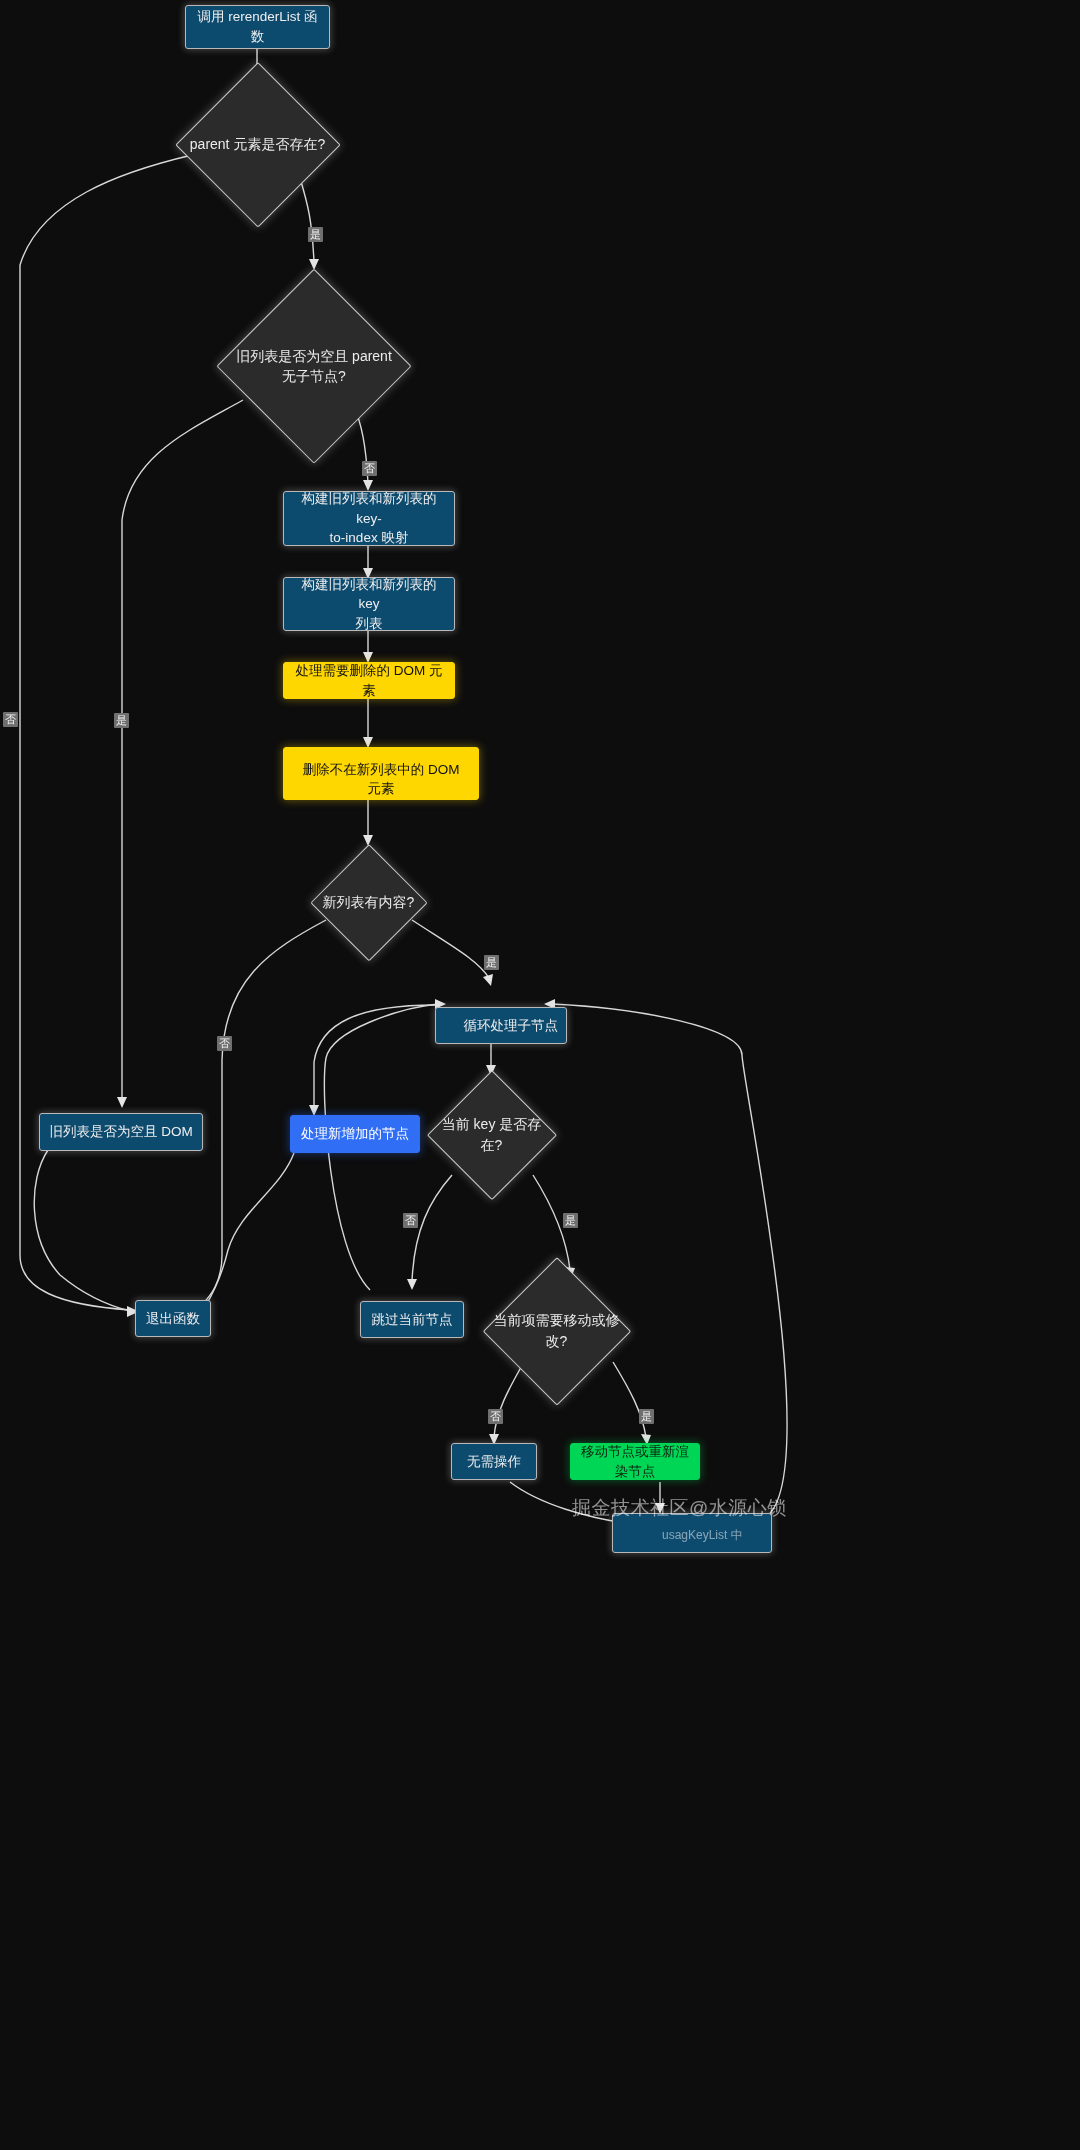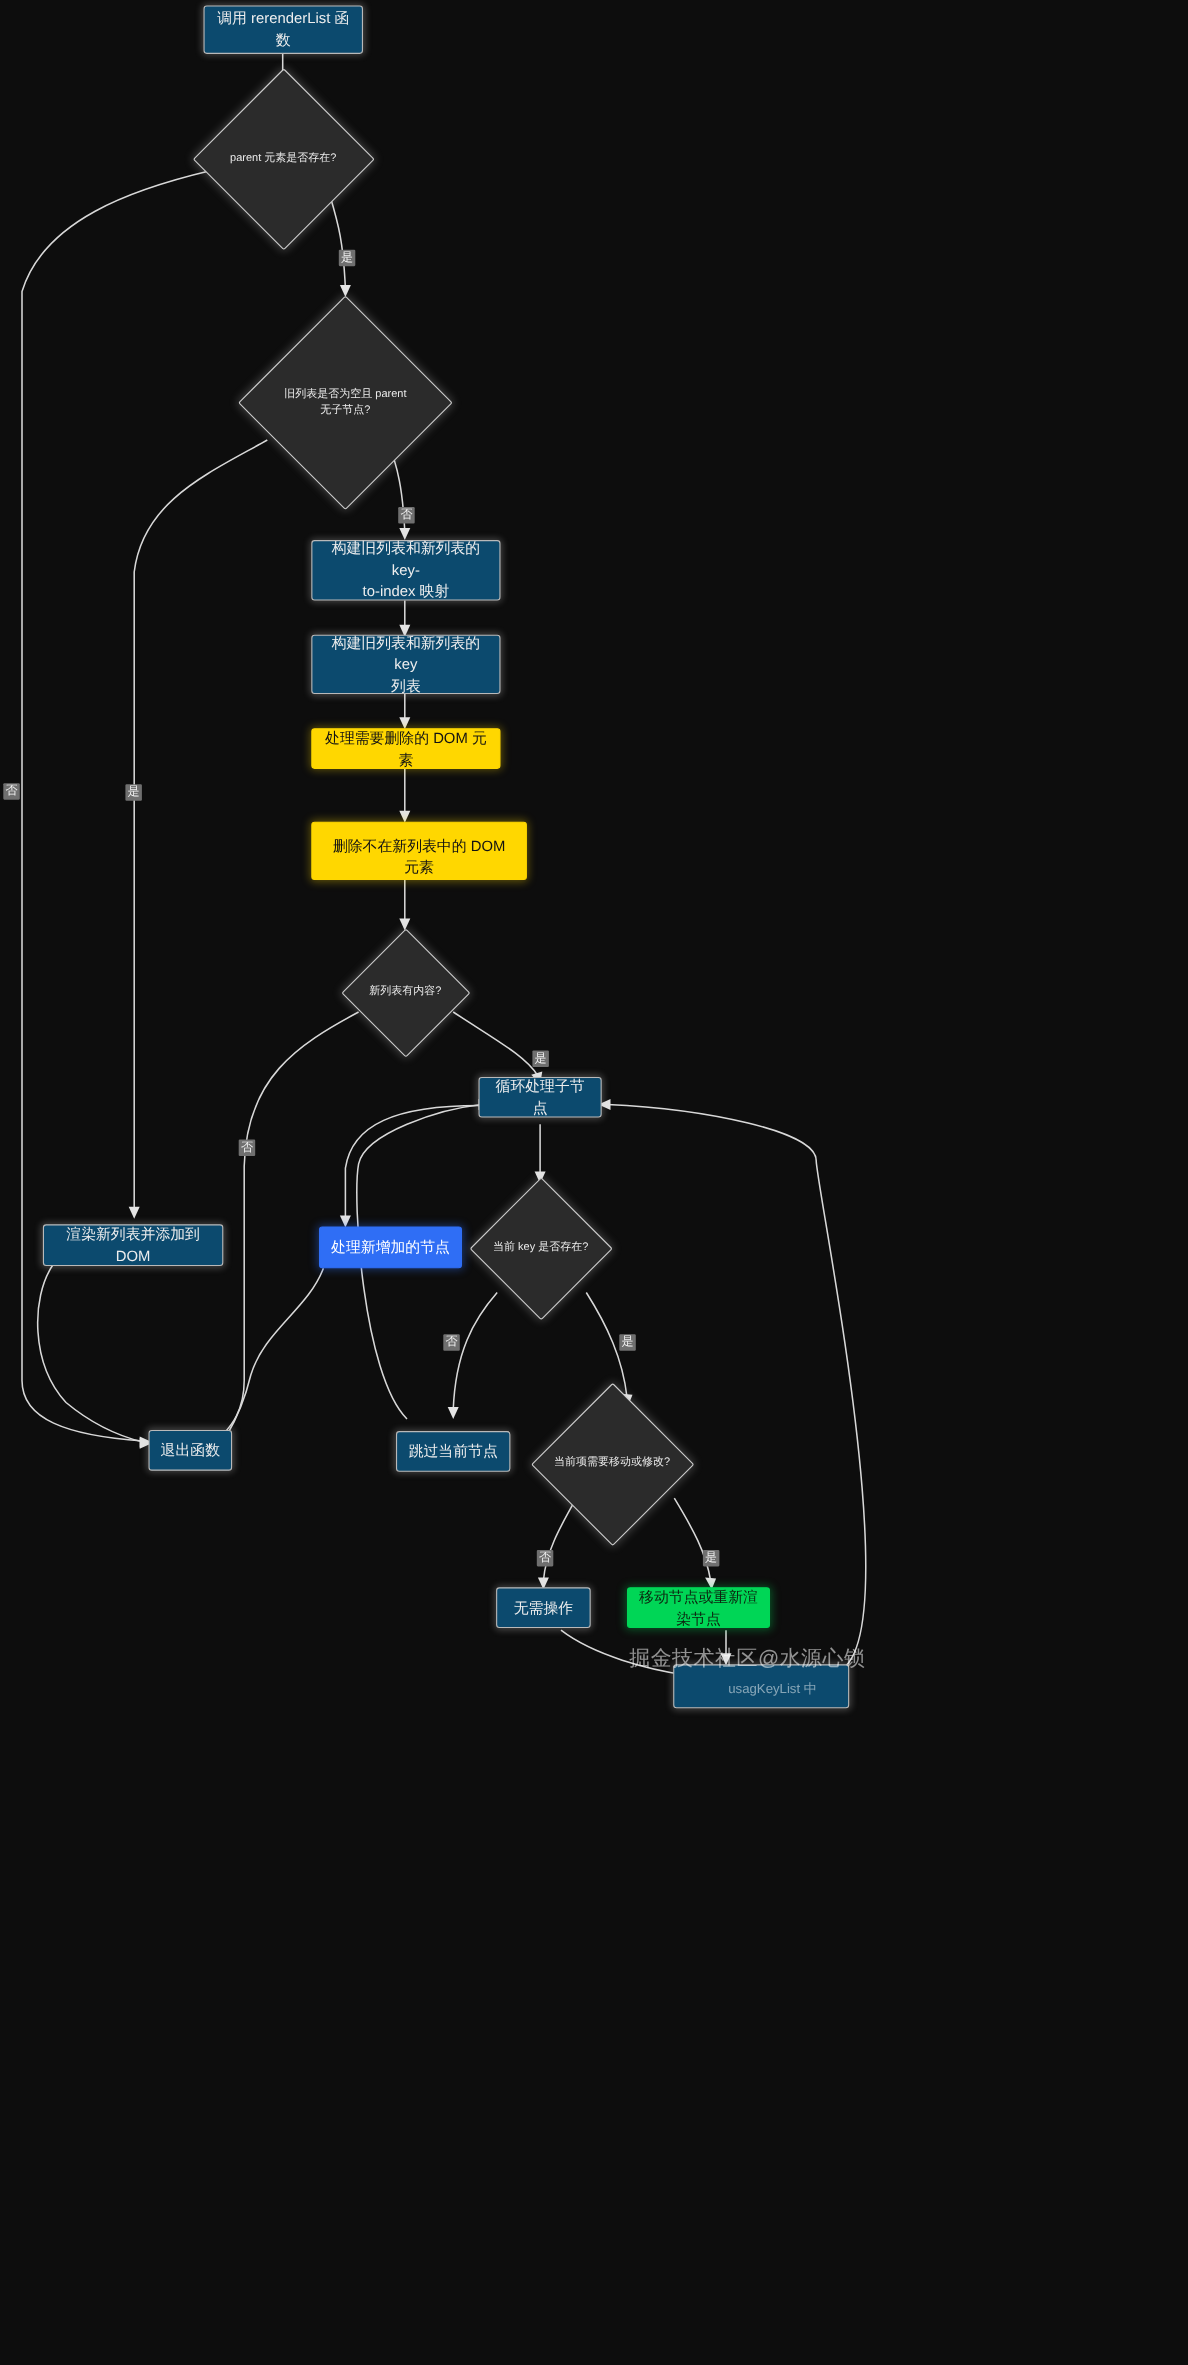--- a/index.html
+++ b/index.html
@@ -60,21 +60,21 @@
     border: 1.2px solid #b9b9b9;
     border-radius: 3px;
     color: #eeeeee;
     font-size: 13.5px;
     box-shadow: 0 0 7px 1px rgba(210,210,210,0.30);
   }
   
   .node.decision {
     background: transparent;
     color: #ececec;
-    font-size: 10px;
+    font-size: 14px;
     text-align: center;
   }
   .node.decision .diamond-bg {
     position: absolute;
     left: 50%;
     top: 50%;
     width: 70.7%;
     height: 70.7%;
     transform: translate(-50%, -50%) rotate(45deg);
     background: #2b2b2b;
@@ -248,26 +248,26 @@
   <div class="node process warn" style="left:283px; top:747px; width:196px; height:53px;align-items:flex-end;">
     <span class="label">删除不在新列表中的 DOM
 元素</span>
   </div>
 
   <div class="node decision" style="left:311px; top:845px; width:115px; height:115px;">
     <span class="diamond-bg"></span>
     <span class="label">新列表有内容?</span>
   </div>
 
-  <div class="node process" style="left:435px; top:979px; width:112px; height:37px;">
+  <div class="node process" style="left:435px; top:1007px; width:132px; height:37px;justify-content:flex-end;">
     <span class="label">循环处理子节点</span>
   </div>
 
   <div class="node process" style="left:39px; top:1113px; width:164px; height:38px;">
-    <span class="label">渲染新列表并添加到 DOM</span>
+    <span class="label">旧列表是否为空且 DOM</span>
   </div>
 
   <div class="node process info" style="left:249px; top:1115px; width:130px; height:38px;margin-left:41px;">
     <span class="label">处理新增加的节点</span>
   </div>
 
   <div class="node decision" style="left:428px; top:1071px; width:127px; height:127px;">
     <span class="diamond-bg"></span>
     <span class="label">当前 key 是否存在?</span>
   </div>

